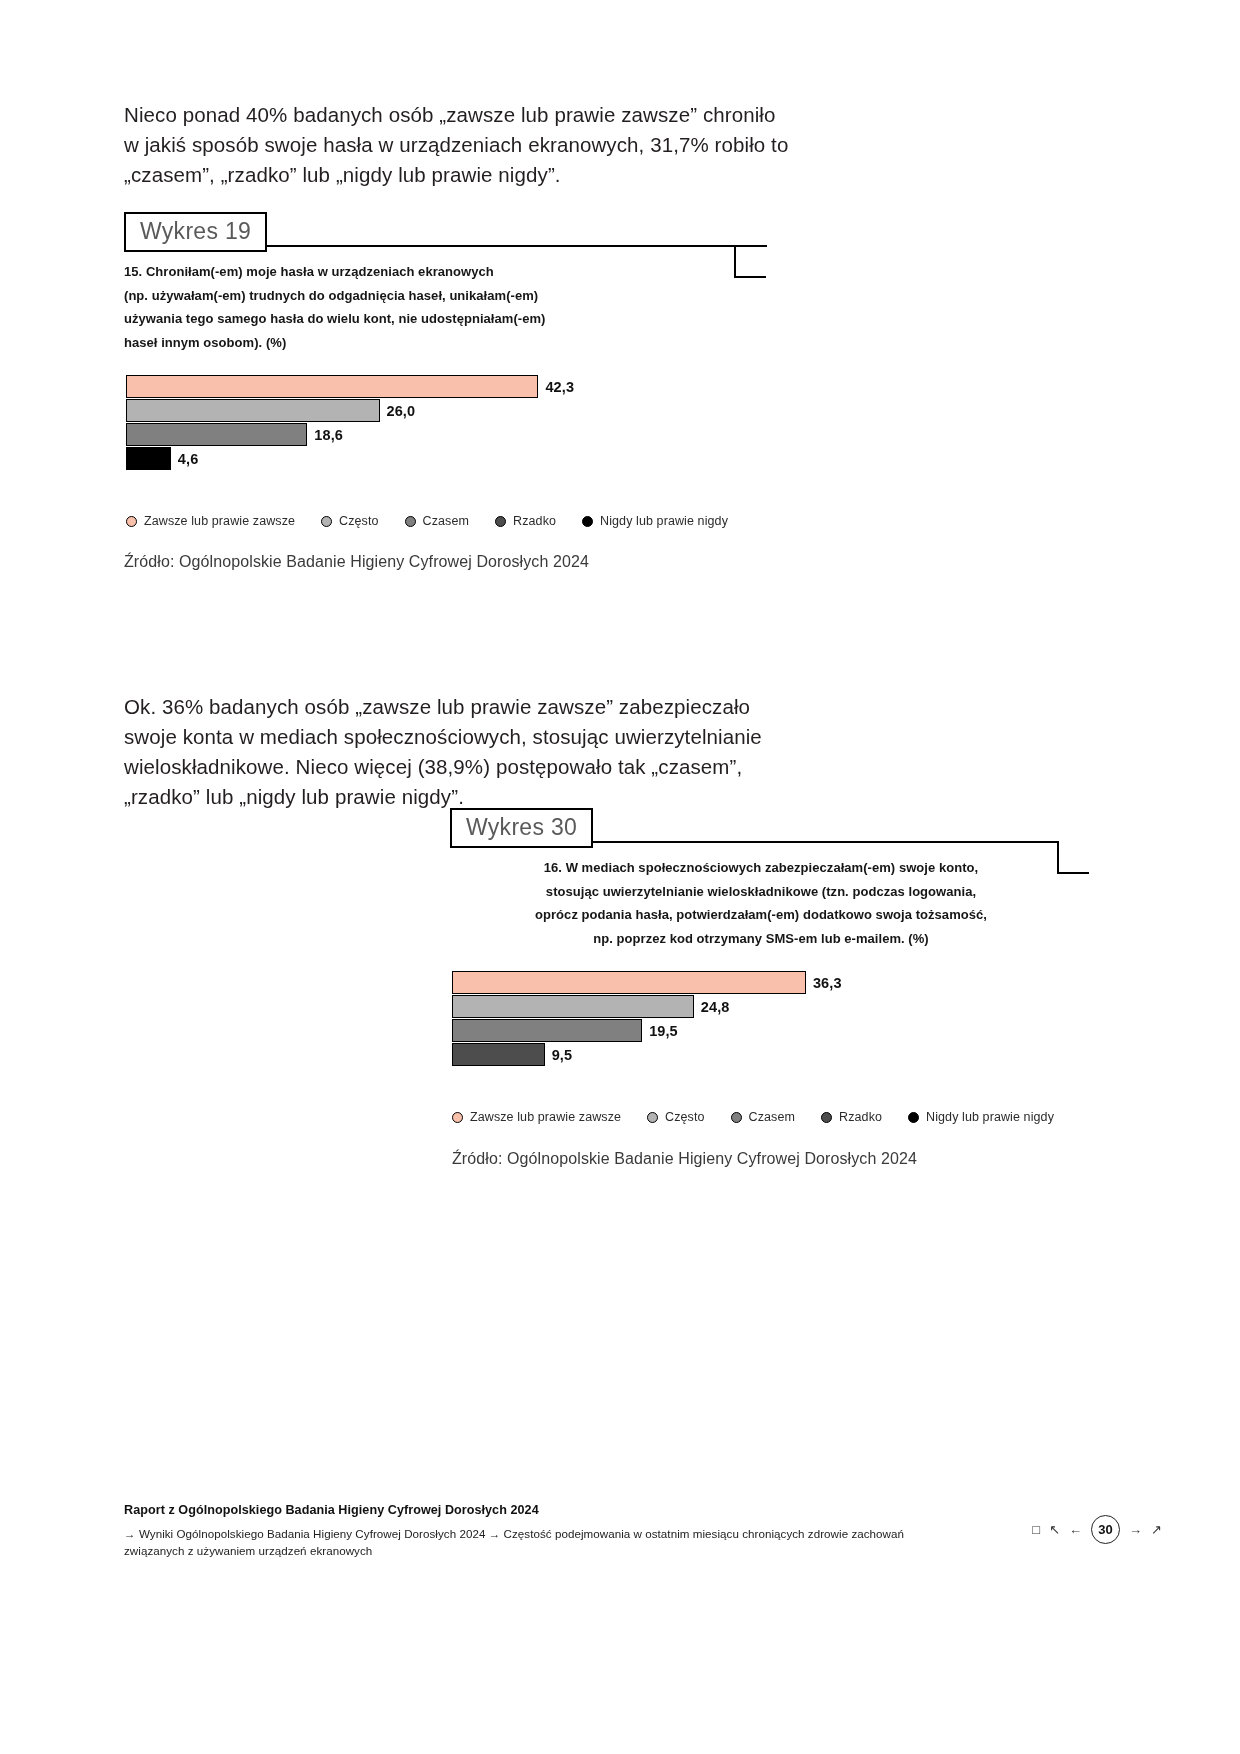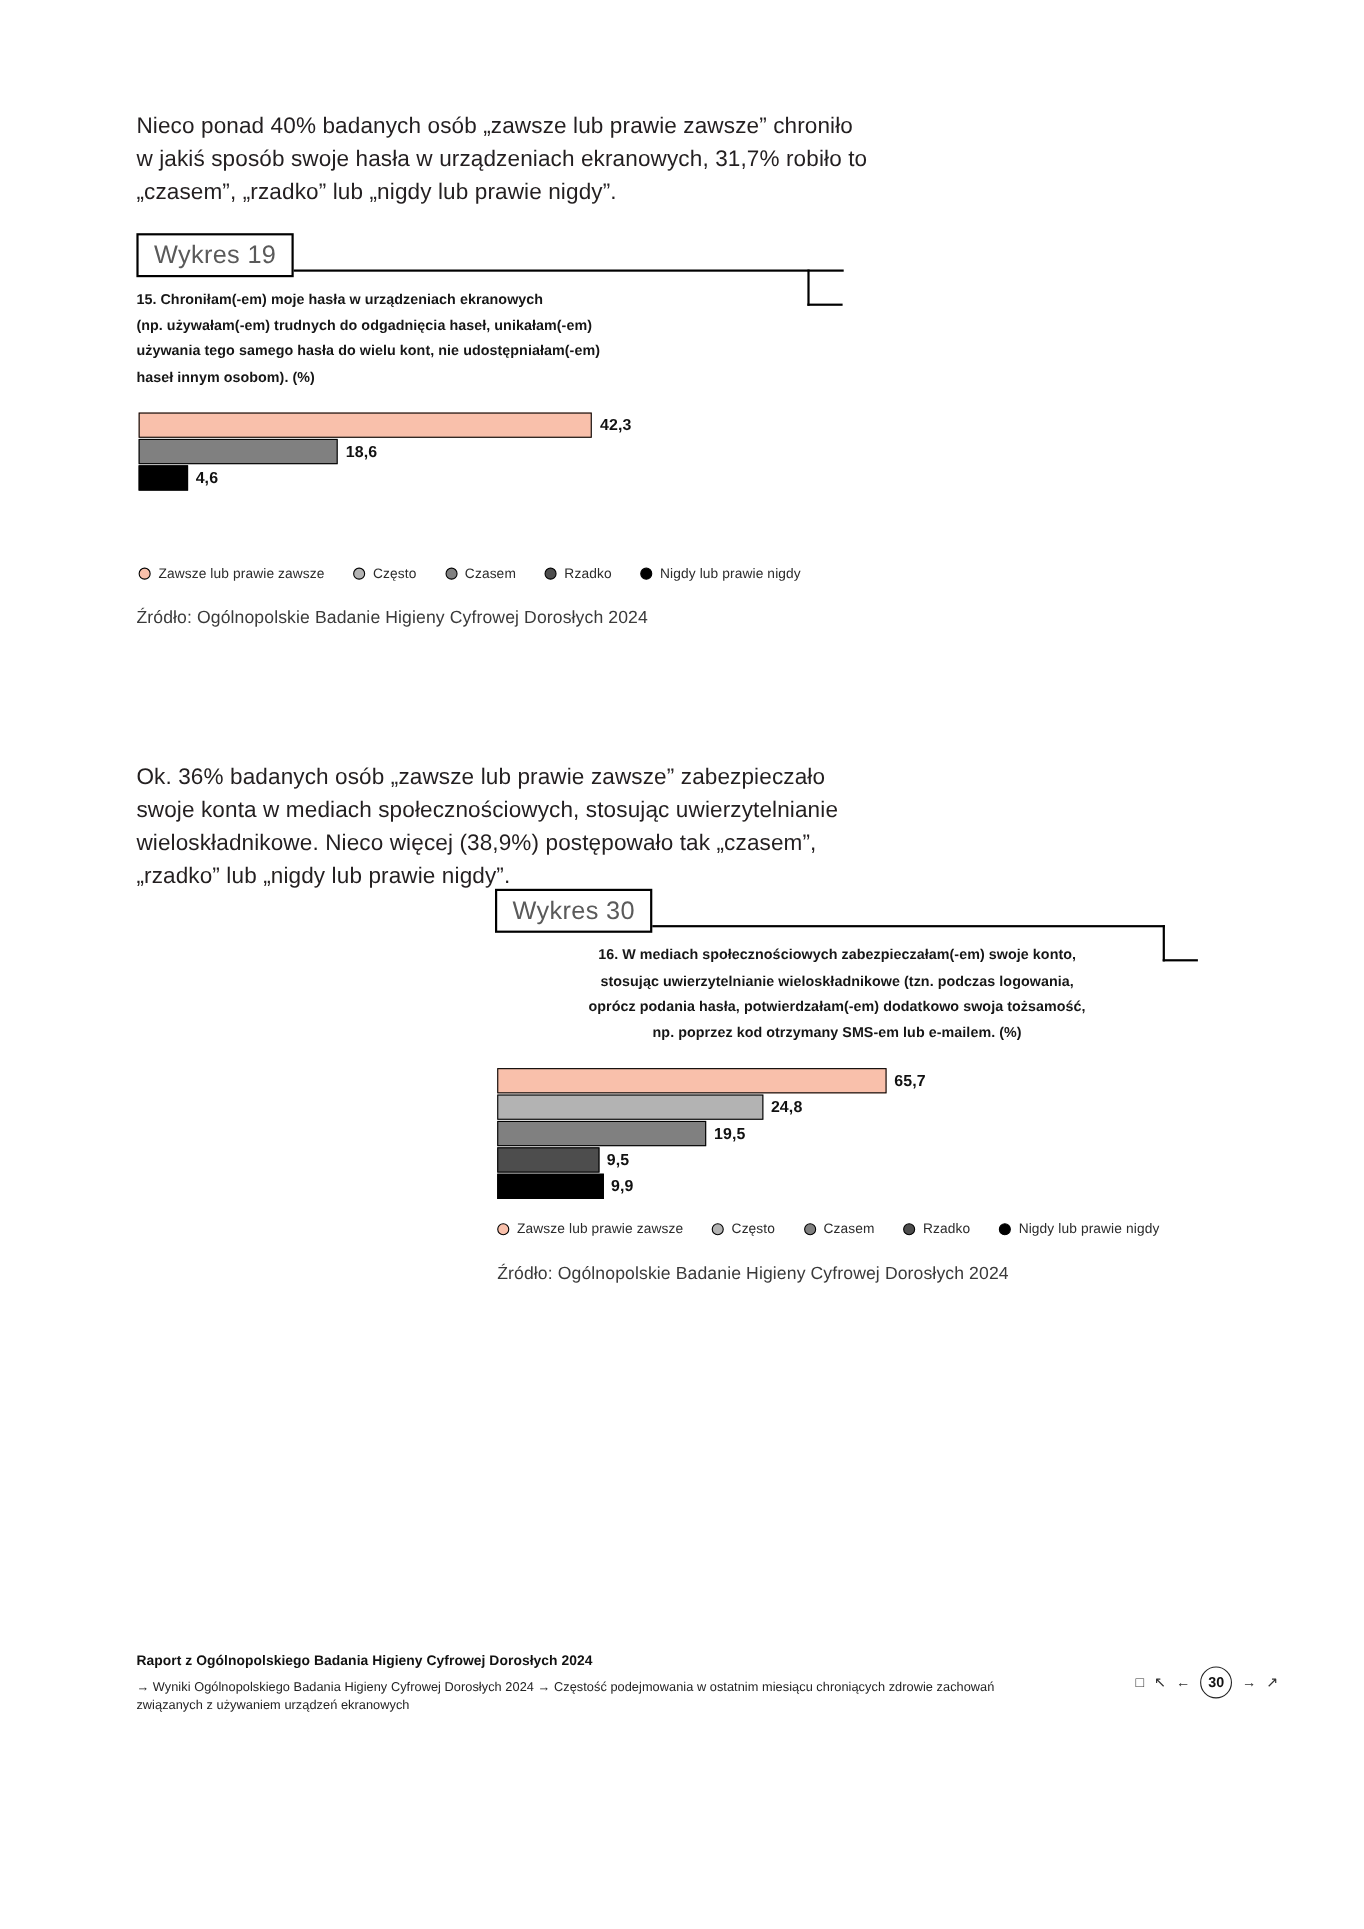--- a/index.html
+++ b/index.html
@@ -192,20 +192,24 @@
 (np. używałam(-em) trudnych do odgadnięcia haseł, unikałam(-em)
 używania tego samego hasła do wielu kont, nie udostępniałam(-em)
 haseł innym osobom). (%)</div>
 
   <div class="bars" id="bars-19" style="left:90px; top:375px; width:700px;">
       <div class="bar-row">
         <div class="bar" style="width: 412.425px; background: rgb(249, 192, 171);"></div>
         <span class="bar-val">42,3</span>
       </div>
       <div class="bar-row">
+        <div class="bar" style="width: 253.5px; background: rgb(179, 179, 179);"></div>
+        <span class="bar-val">26,0</span>
+      </div>
+      <div class="bar-row">
         <div class="bar" style="width: 181.35px; background: rgb(128, 128, 128);"></div>
         <span class="bar-val">18,6</span>
       </div>
       <div class="bar-row">
         <div class="bar" style="width: 44.85px; background: rgb(0, 0, 0);"></div>
         <span class="bar-val">4,6</span>
       </div>
     </div>
 
   <div class="legend" id="legend-19" style="left:90px; top:514px;">
@@ -246,37 +250,33 @@
   <div class="fig-rule" style="left:1021px; top:872px; width:32px;"></div>
 
   <div class="q-title" style="left:415px; top:856px; width:620px;text-align:center;">16. W mediach społecznościowych zabezpieczałam(-em) swoje konto,
 stosując uwierzytelnianie wieloskładnikowe (tzn. podczas logowania,
 oprócz podania hasła, potwierdzałam(-em) dodatkowo swoja tożsamość,
 np. poprzez kod otrzymany SMS-em lub e-mailem. (%)</div>
 
   <div class="bars" id="bars-20" style="left:416px; top:971px; width:620px;">
       <div class="bar-row">
         <div class="bar" style="width: 353.925px; background: rgb(249, 192, 171);"></div>
-        <span class="bar-val">65,7</span>
+        <span class="bar-val">36,3</span>
       </div>
       <div class="bar-row">
         <div class="bar" style="width: 241.8px; background: rgb(179, 179, 179);"></div>
         <span class="bar-val">24,8</span>
       </div>
       <div class="bar-row">
         <div class="bar" style="width: 190.125px; background: rgb(128, 128, 128);"></div>
         <span class="bar-val">19,5</span>
       </div>
       <div class="bar-row">
         <div class="bar" style="width: 92.625px; background: rgb(77, 77, 77);"></div>
         <span class="bar-val">9,5</span>
-      </div>
-      <div class="bar-row">
-        <div class="bar" style="width: 96.525px; background: rgb(0, 0, 0);"></div>
-        <span class="bar-val">9,9</span>
       </div>
     </div>
 
   <div class="legend" id="legend-20" style="left:416px; top:1110px;">
       <div class="legend-item">
         <span class="legend-dot" style="background: rgb(249, 192, 171);"></span>
         <span class="legend-text">Zawsze lub prawie zawsze</span>
       </div>
       <div class="legend-item">
         <span class="legend-dot" style="background: rgb(179, 179, 179);"></span>

